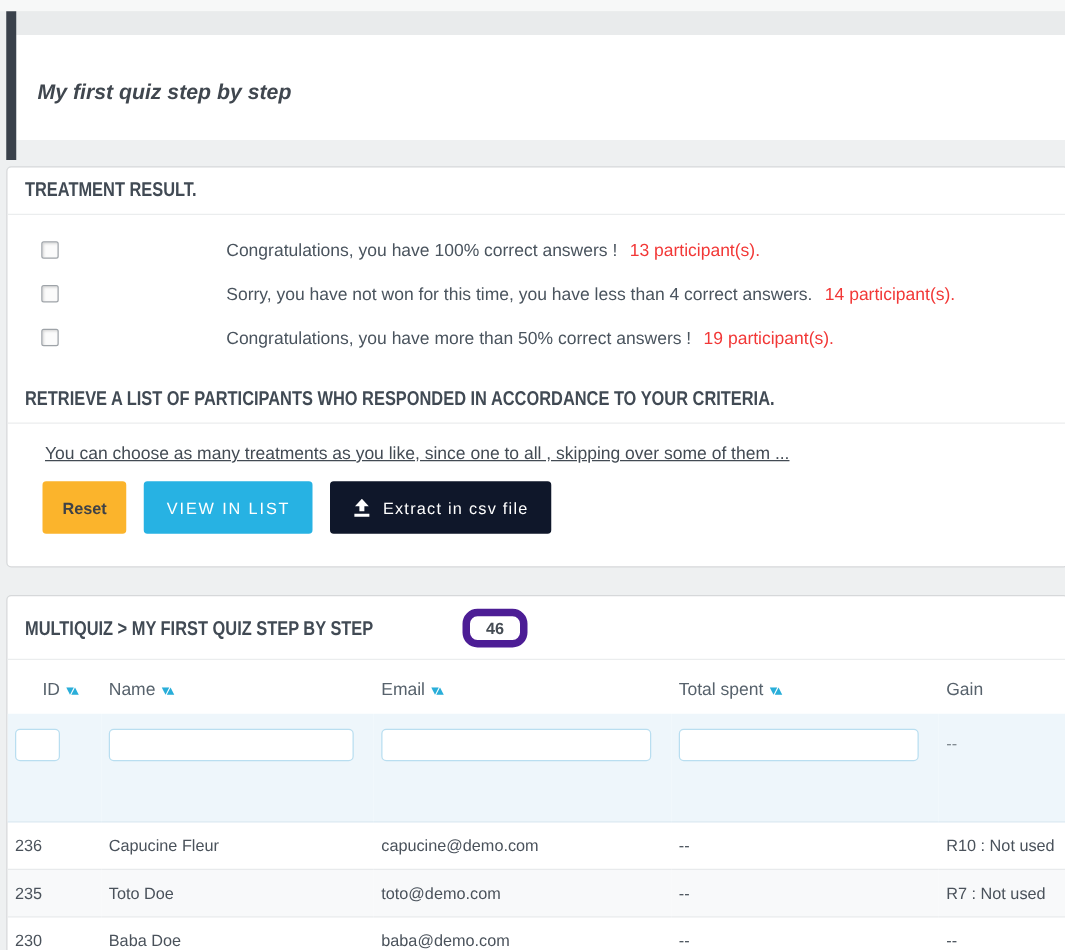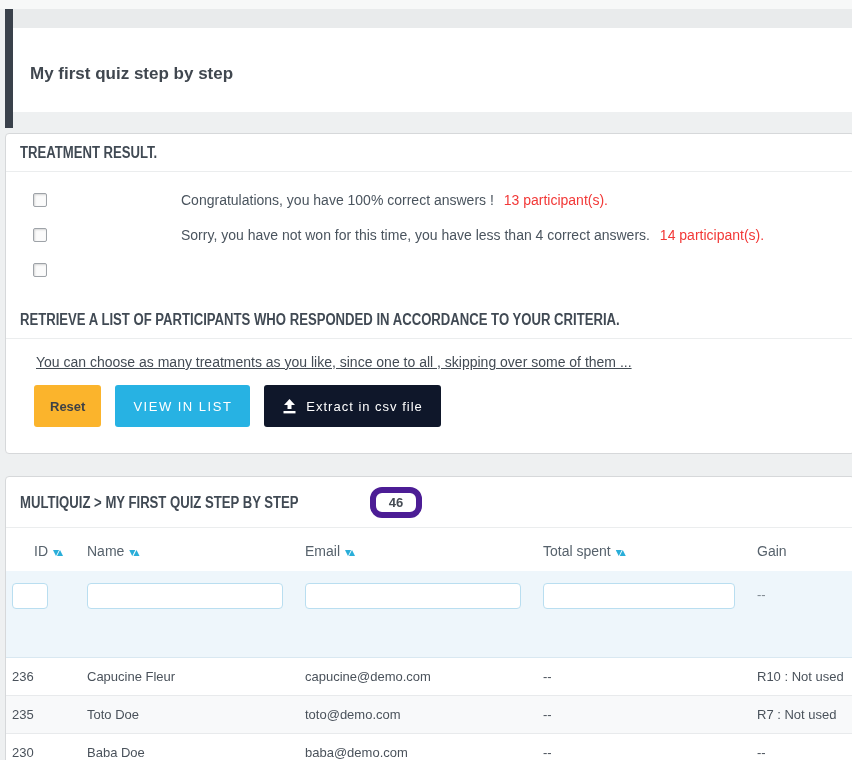--- a/index.html
+++ b/index.html
@@ -8,21 +8,21 @@
 
   .topstrip { height:9px; background:#f7f8f8; }
   .topband  { height:19px; background:#e9ebec; margin-left:13px; }
   .darkbar  { position:absolute; left:5px; top:9px; width:8px; height:119px; background:#3a414b; }
 
   .header-card { margin-left:13px; height:84px; background:#ffffff; padding:23px 0 0 32px; }
   .breadcrumb { font-size:14px; }
   .breadcrumb .bc-link { color:#3fa9df; text-decoration:none; cursor:pointer; }
   .breadcrumb .bc-sep  { color:#b6bdc4; margin:0 7px; }
   .breadcrumb .bc-current { color:#b6bdc4; }
-  .page-title { margin:13px 0 0 -15px; font-size:17px; font-weight:bold; color:#40474f; }
+  .page-title { margin:13px 0 0 -15px; font-size:17px; font-weight:bold; color:#40474f;font-style:italic; }
 
   .gap1 { height:21px; } .gap2 { height:22px; }
 
   .panel { margin-left:5px; margin-right:-3px; background:#fff;
     border:1px solid #d6d8da; border-radius:4px; }
   .panel1 { height:321px; overflow:hidden; }
   .panel2 { height:300px; overflow:hidden; }
 
   .panel-title { padding:10px 14px 9px; border-bottom:1px solid #ebedee;
     font-size:16px; font-weight:bold; color:#414a54; white-space:nowrap; }
@@ -100,20 +100,24 @@
     </div>
     <div class="crit-row">
       <div class="checkbox"></div>
       <div class="crit-label">
         <span>Sorry, you have not won for this time, you have less than 4 correct answers.</span>
         <span class="crit-count">14 participant(s).</span>
       </div>
     </div>
     <div class="crit-row">
       <div class="checkbox"></div>
+      <div class="crit-label">
+        <span>Congratulations, you have more than 50% correct answers !</span>
+        <span class="crit-count">19 participant(s).</span>
+      </div>
     </div>
   </div>
 
   <div class="panel-title second">
     <span class="cond">RETRIEVE A LIST OF PARTICIPANTS WHO RESPONDED IN ACCORDANCE TO YOUR CRITERIA.</span>
   </div>
 
   <p class="note">You can choose as many treatments as you like, since one to all , skipping over some of them ...</p>
 
   <div class="btns">

